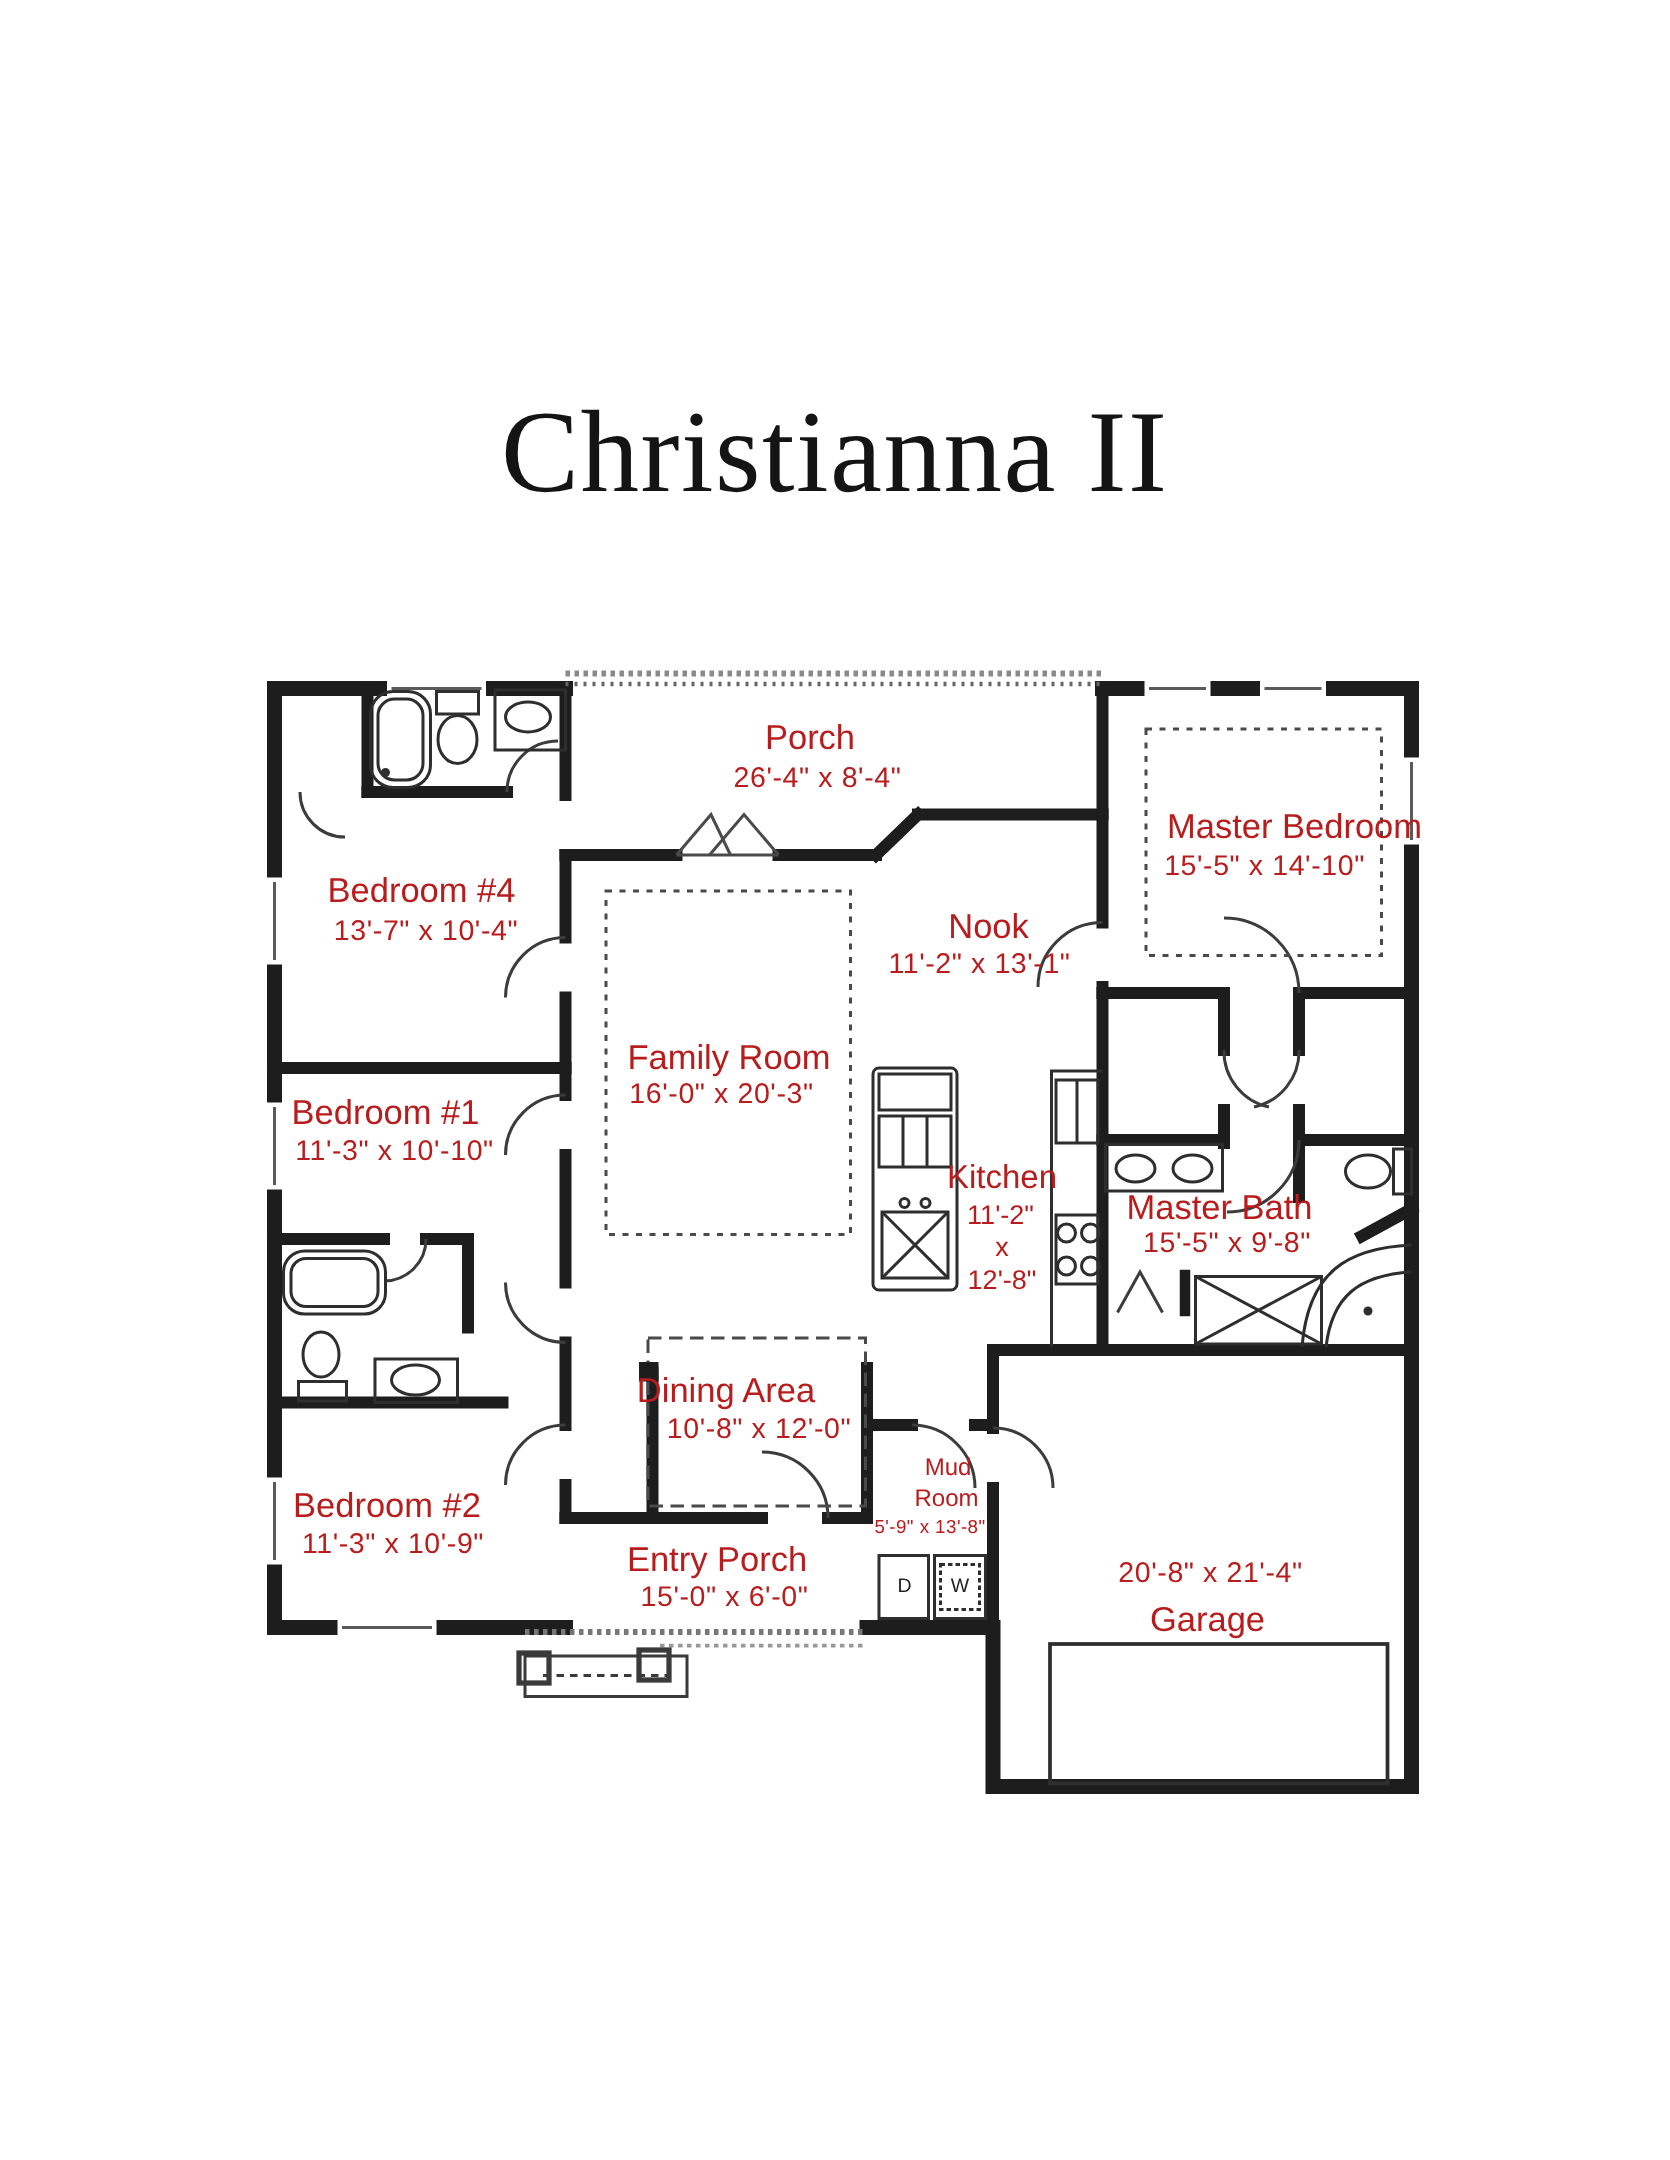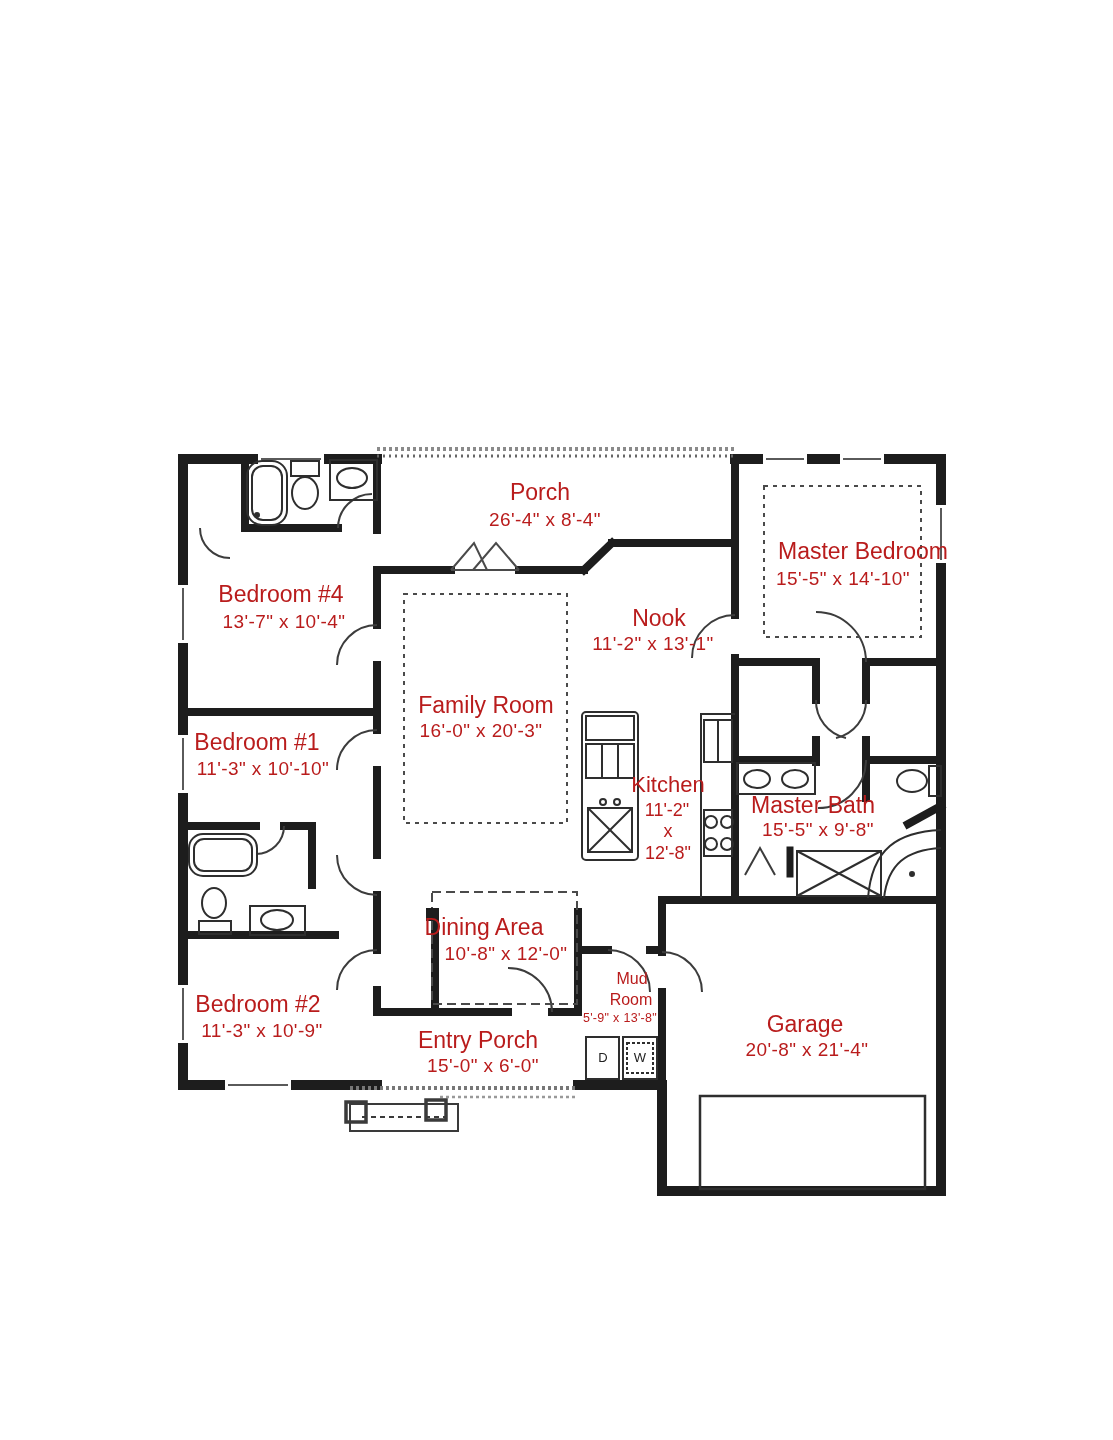--- a/index.html
+++ b/index.html
@@ -17,20 +17,21 @@
   .dims-k{font-size:18px;}
   .name-sm{font-size:16px;margin-left:12px;}
   .dims-sm{font-size:12.5px;letter-spacing:.3px;}
   .dw{font-size:13px;color:#222;}
 </style>
 </head>
 <body>
 
 <div class="page">
 
+  <div class="title">Christianna II</div>
 
   <svg class="plan-svg" width="1113" height="1440" viewBox="0 0 1113 1440">
 
     <g stroke="#1d1d1d" stroke-width="10" fill="none" stroke-linecap="square">
       <path d="M377,459 H183 V1085 H377"></path>
       <path d="M735,459 H941 V1191 H662 V1085 H578"></path>
     </g>
 
     <g stroke="#1d1d1d" stroke-width="8" fill="none" stroke-linecap="square">
       <path d="M377,459 V530"></path>
@@ -240,19 +241,19 @@
   <div class="lbl name" style="left:258px;top:1004px">Bedroom #2</div>
   <div class="lbl dims" style="left:262px;top:1030px">11'-3" x 10'-9"</div>
 
   <div class="lbl name-sm" style="left:620px;top:979px">Mud</div>
   <div class="lbl name-sm" style="left:619px;top:1000px">Room</div>
   <div class="lbl dims-sm" style="left:620px;top:1018px">5'-9" x 13'-8"</div>
 
   <div class="lbl name" style="left:478px;top:1040px">Entry Porch</div>
   <div class="lbl dims" style="left:483px;top:1065px">15'-0" x 6'-0"</div>
 
-  <div class="lbl name" style="left:805px;top:1024px">Garage</div>
+  <div class="lbl name" style="left:805px;top:1080px">Garage</div>
   <div class="lbl dims" style="left:807px;top:1049px">20'-8" x 21'-4"</div>
 
   <div class="lbl dw" style="left:603px;top:1057px">D</div>
   <div class="lbl dw" style="left:640px;top:1057px">W</div>
 
 </div>
 
 </body></html>

